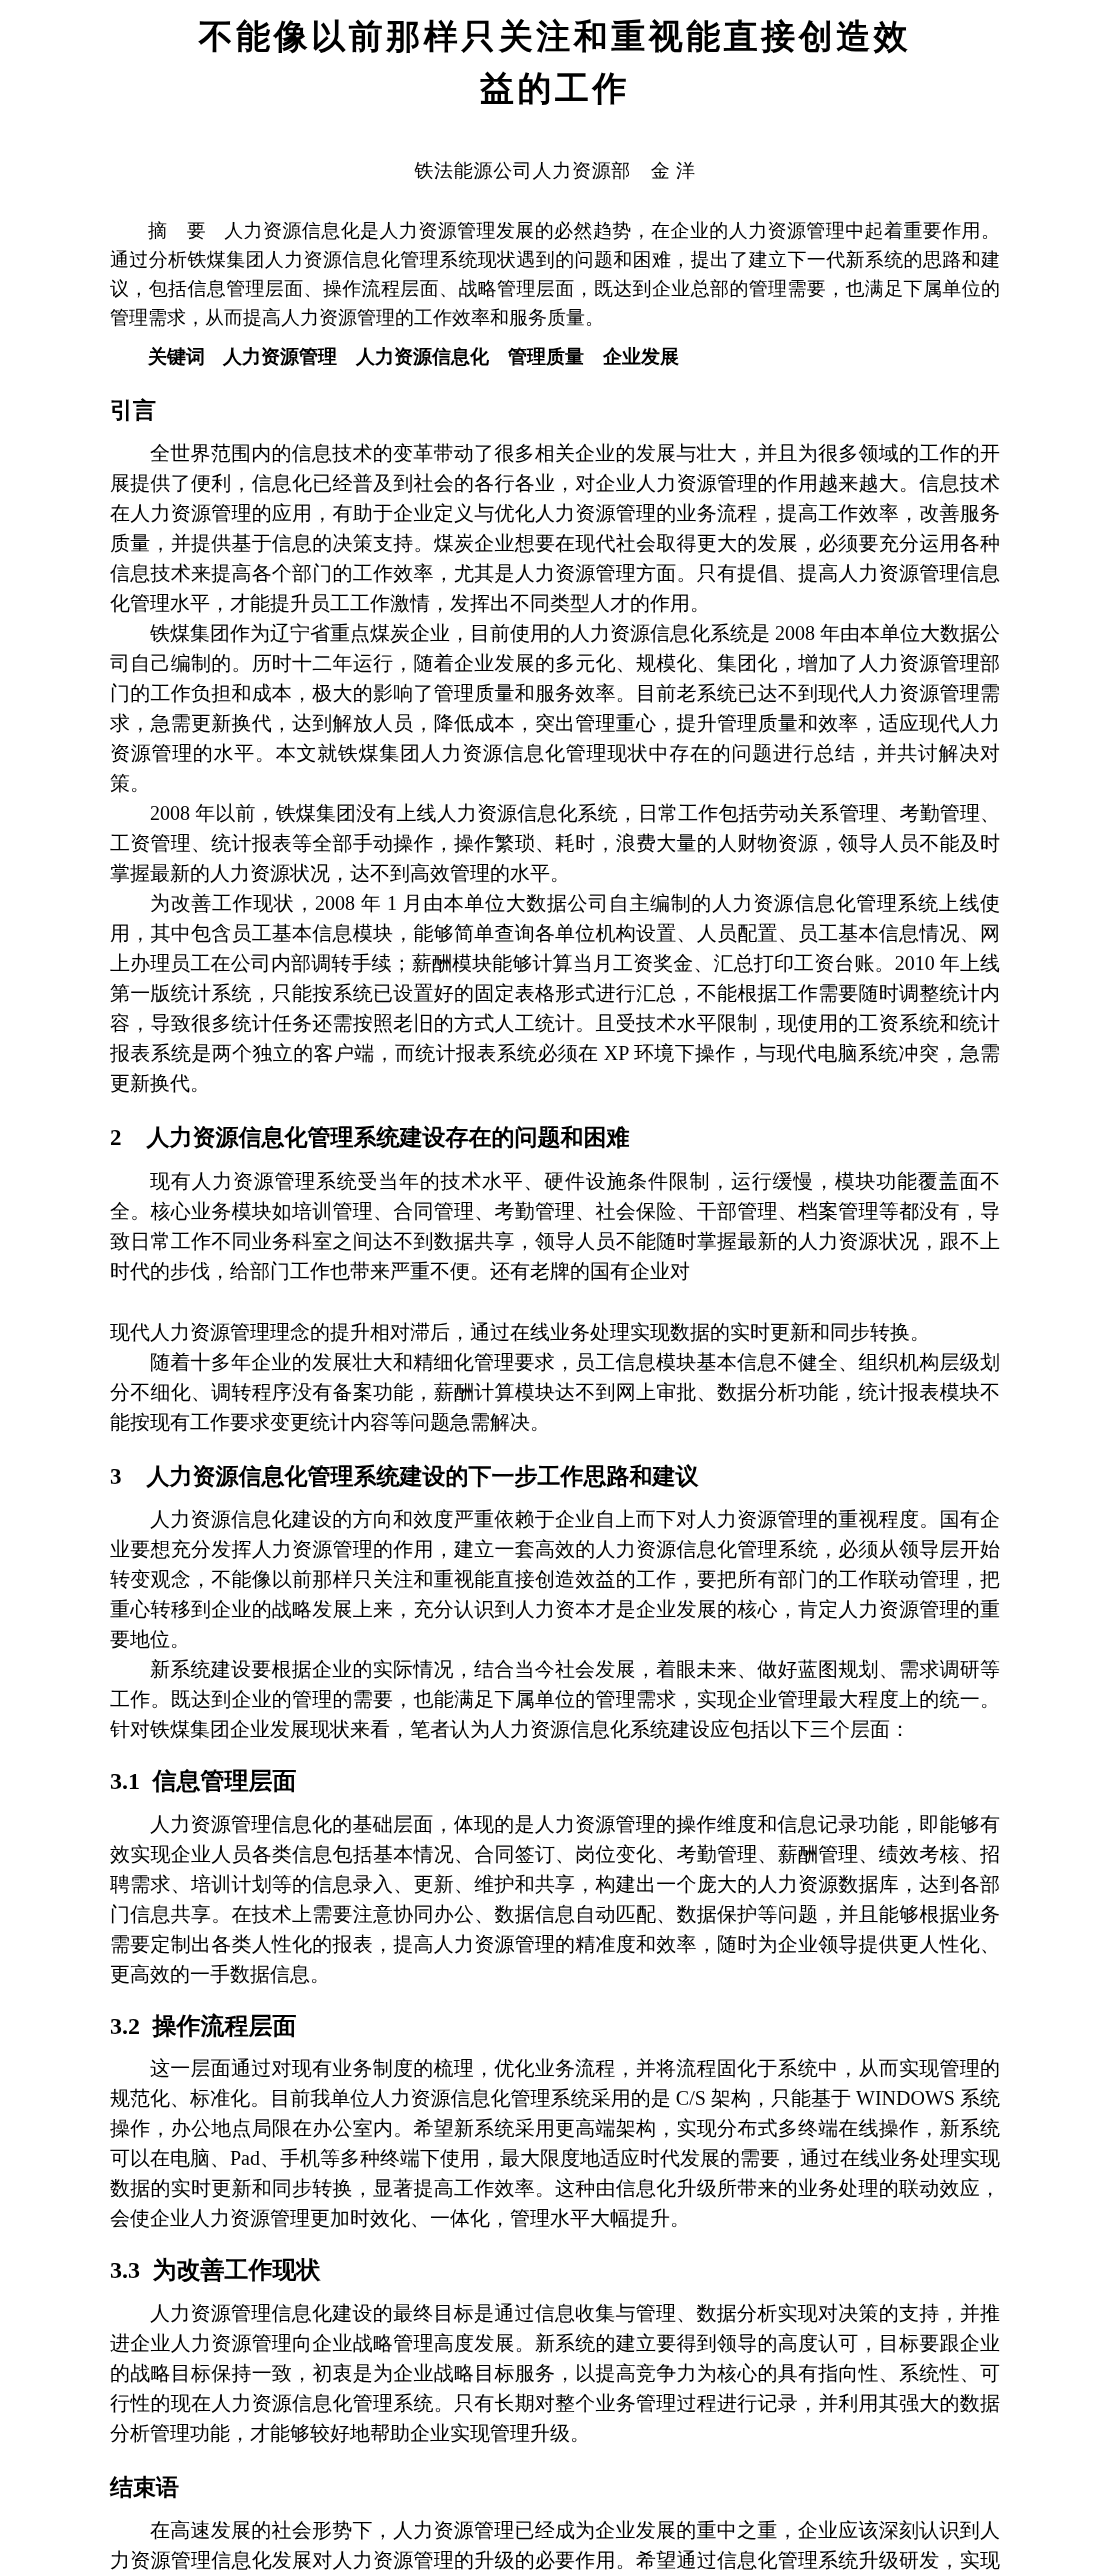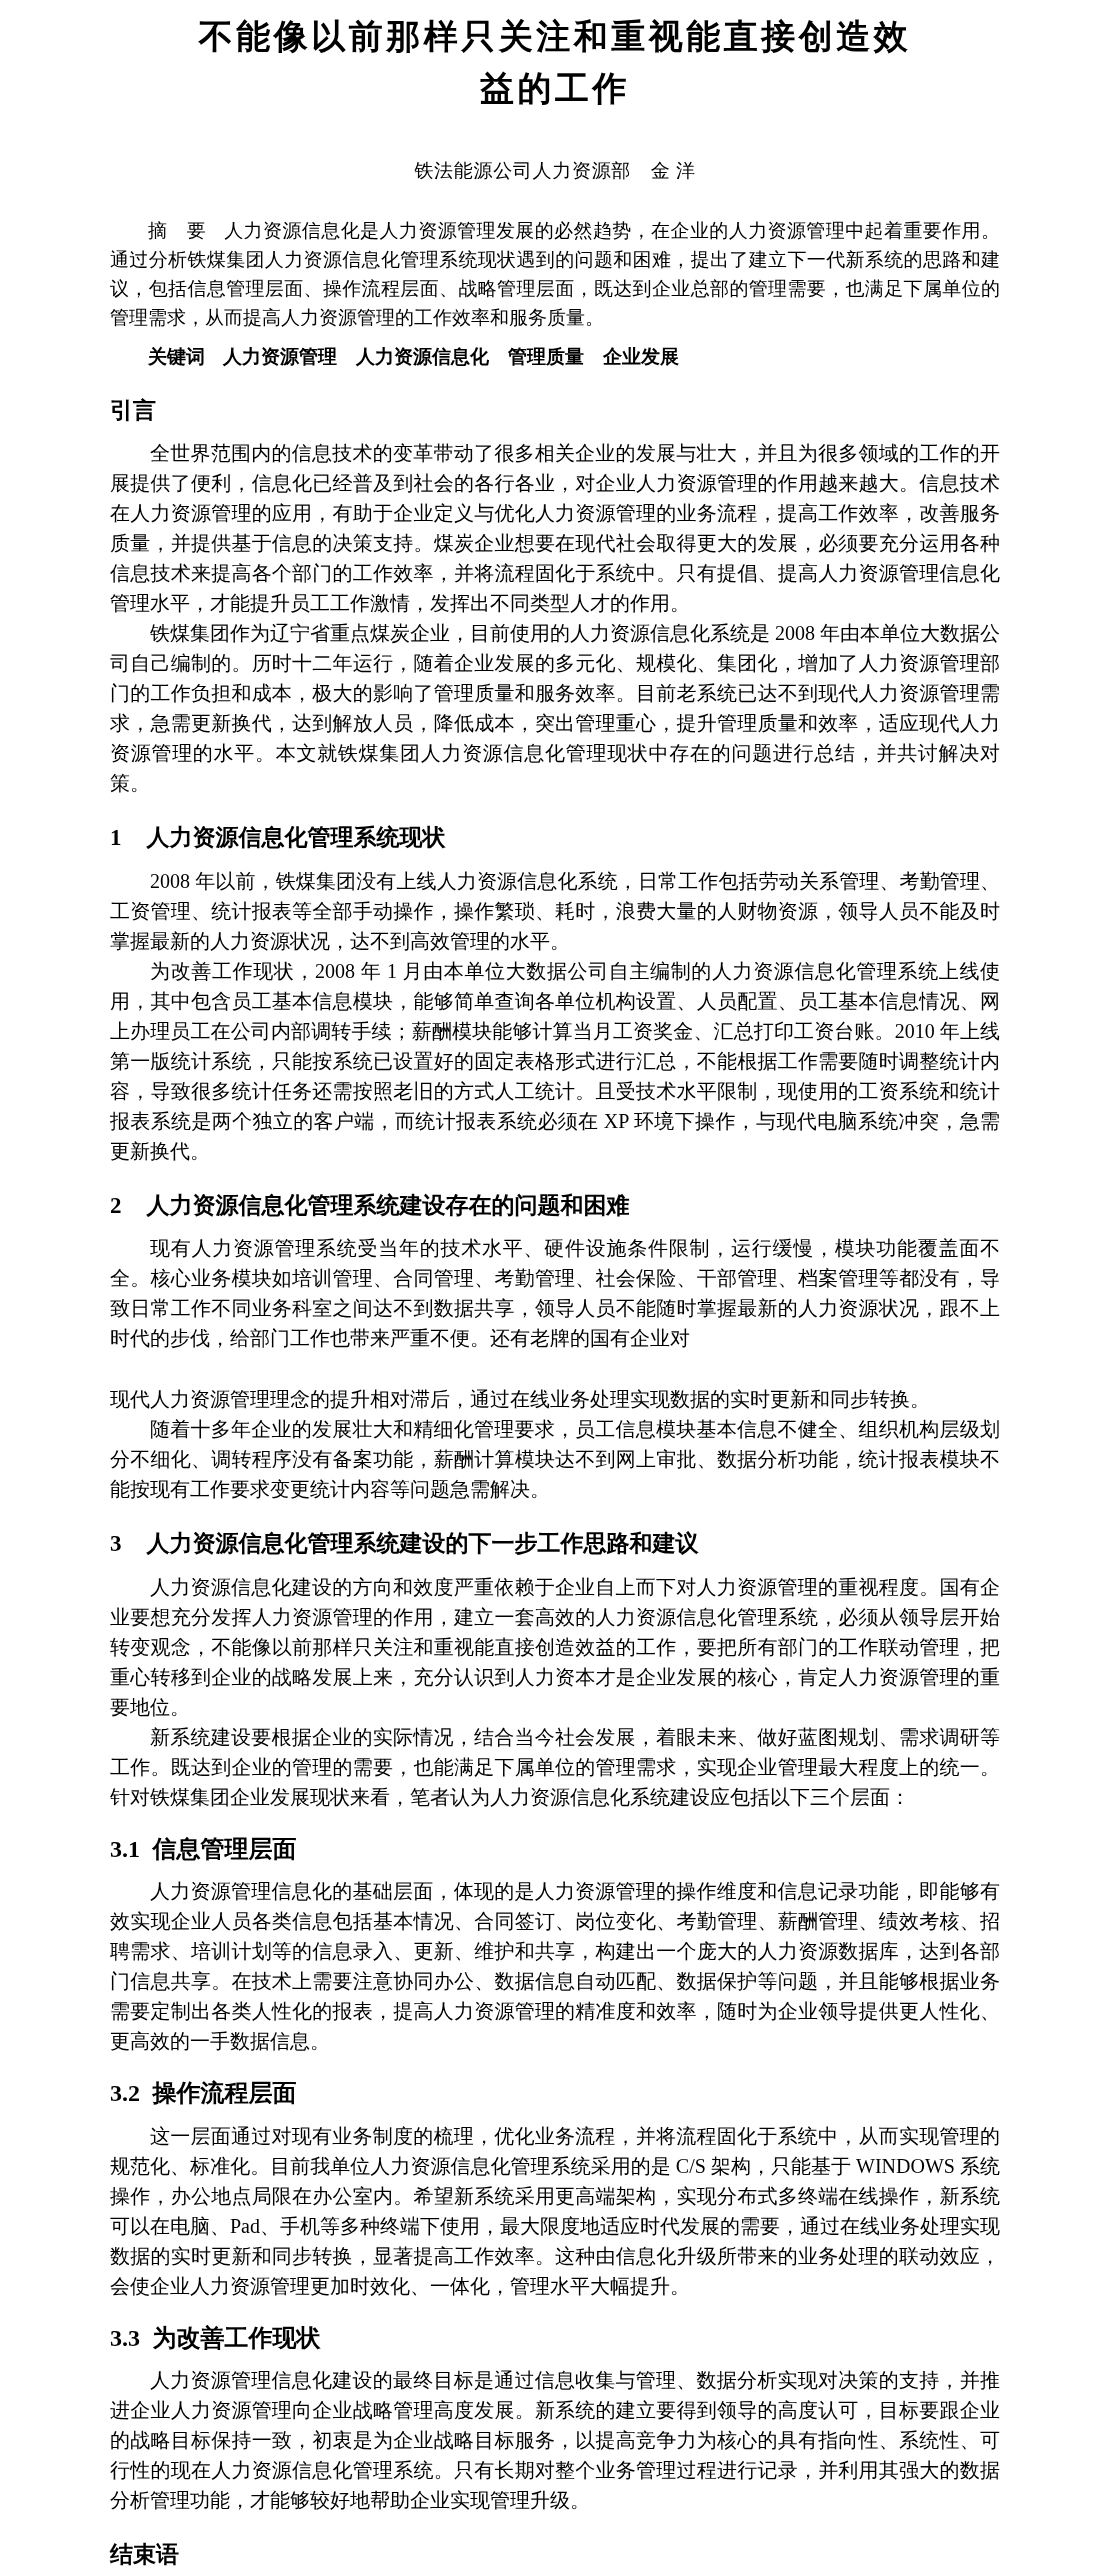--- a/index.html
+++ b/index.html
@@ -103,26 +103,23 @@
 
   <p class="abstract">
     <span class="inline-label">摘　要</span><span>人力资源信息化是人力资源管理发展的必然趋势，在企业的人力资源管理中起着重要作用。通过分析铁煤集团人力资源信息化管理系统现状遇到的问题和困难，提出了建立下一代新系统的思路和建议，包括信息管理层面、操作流程层面、战略管理层面，既达到企业总部的管理需要，也满足下属单位的管理需求，从而提高人力资源管理的工作效率和服务质量。</span>
   </p>
 
   <p class="keywords">
     <span class="inline-label">关键词</span><span>人力资源管理　人力资源信息化　管理质量　企业发展</span>
   </p>
 
   <h2 class="sec">引言</h2>
-  <p class="body">全世界范围内的信息技术的变革带动了很多相关企业的发展与壮大，并且为很多领域的工作的开展提供了便利，信息化已经普及到社会的各行各业，对企业人力资源管理的作用越来越大。信息技术在人力资源管理的应用，有助于企业定义与优化人力资源管理的业务流程，提高工作效率，改善服务质量，并提供基于信息的决策支持。煤炭企业想要在现代社会取得更大的发展，必须要充分运用各种信息技术来提高各个部门的工作效率，并将流程固化于系统中。只有提倡、提高人力资源管理信息化管理水平，才能提升员工工作激情，发挥出不同类型人才的作用。</p>
+  <p class="body">全世界范围内的信息技术的变革带动了很多相关企业的发展与壮大，并且为很多领域的工作的开展提供了便利，信息化已经普及到社会的各行各业，对企业人力资源管理的作用越来越大。信息技术在人力资源管理的应用，有助于企业定义与优化人力资源管理的业务流程，提高工作效率，改善服务质量，并提供基于信息的决策支持。煤炭企业想要在现代社会取得更大的发展，必须要充分运用各种信息技术来提高各个部门的工作效率，尤其是人力资源管理方面。只有提倡、提高人力资源管理信息化管理水平，才能提升员工工作激情，发挥出不同类型人才的作用。</p>
   <p class="body">铁煤集团作为辽宁省重点煤炭企业，目前使用的人力资源信息化系统是 2008 年由本单位大数据公司自己编制的。历时十二年运行，随着企业发展的多元化、规模化、集团化，增加了人力资源管理部门的工作负担和成本，极大的影响了管理质量和服务效率。目前老系统已达不到现代人力资源管理需求，急需更新换代，达到解放人员，降低成本，突出管理重心，提升管理质量和效率，适应现代人力资源管理的水平。本文就铁煤集团人力资源信息化管理现状中存在的问题进行总结，并共讨解决对策。</p>
 
-  <h2 class="sec">
-    <span class="h-num">1</span><span>人力资源信息化管理系统现状</span>
-  </h2>
   <p class="body">2008 年以前，铁煤集团没有上线人力资源信息化系统，日常工作包括劳动关系管理、考勤管理、工资管理、统计报表等全部手动操作，操作繁琐、耗时，浪费大量的人财物资源，领导人员不能及时掌握最新的人力资源状况，达不到高效管理的水平。</p>
   <p class="body">为改善工作现状，2008 年 1 月由本单位大数据公司自主编制的人力资源信息化管理系统上线使用，其中包含员工基本信息模块，能够简单查询各单位机构设置、人员配置、员工基本信息情况、网上办理员工在公司内部调转手续；薪酬模块能够计算当月工资奖金、汇总打印工资台账。2010 年上线第一版统计系统，只能按系统已设置好的固定表格形式进行汇总，不能根据工作需要随时调整统计内容，导致很多统计任务还需按照老旧的方式人工统计。且受技术水平限制，现使用的工资系统和统计报表系统是两个独立的客户端，而统计报表系统必须在 XP 环境下操作，与现代电脑系统冲突，急需更新换代。</p>
 
   <h2 class="sec">
     <span class="h-num">2</span><span>人力资源信息化管理系统建设存在的问题和困难</span>
   </h2>
   <p class="body">现有人力资源管理系统受当年的技术水平、硬件设施条件限制，运行缓慢，模块功能覆盖面不全。核心业务模块如培训管理、合同管理、考勤管理、社会保险、干部管理、档案管理等都没有，导致日常工作不同业务科室之间达不到数据共享，领导人员不能随时掌握最新的人力资源状况，跟不上时代的步伐，给部门工作也带来严重不便。还有老牌的国有企业对</p>
   <p class="body cont">现代人力资源管理理念的提升相对滞后，通过在线业务处理实现数据的实时更新和同步转换。</p>
   <p class="body">随着十多年企业的发展壮大和精细化管理要求，员工信息模块基本信息不健全、组织机构层级划分不细化、调转程序没有备案功能，薪酬计算模块达不到网上审批、数据分析功能，统计报表模块不能按现有工作要求变更统计内容等问题急需解决。</p>
 

